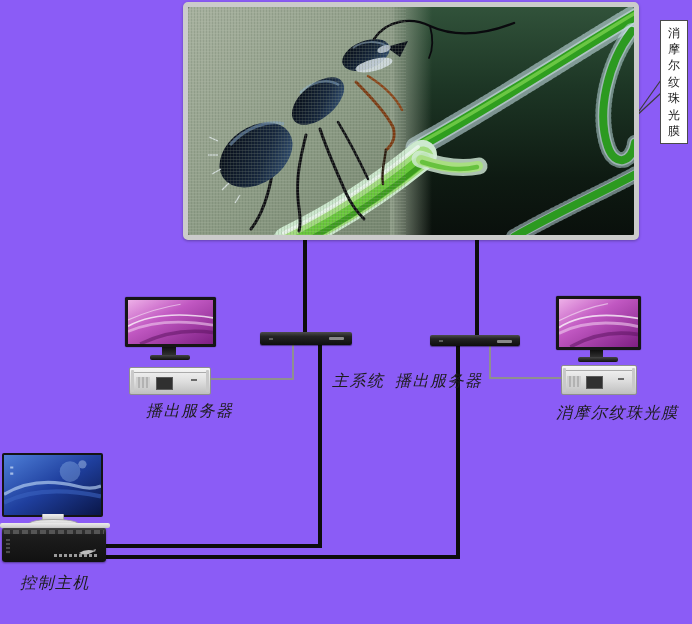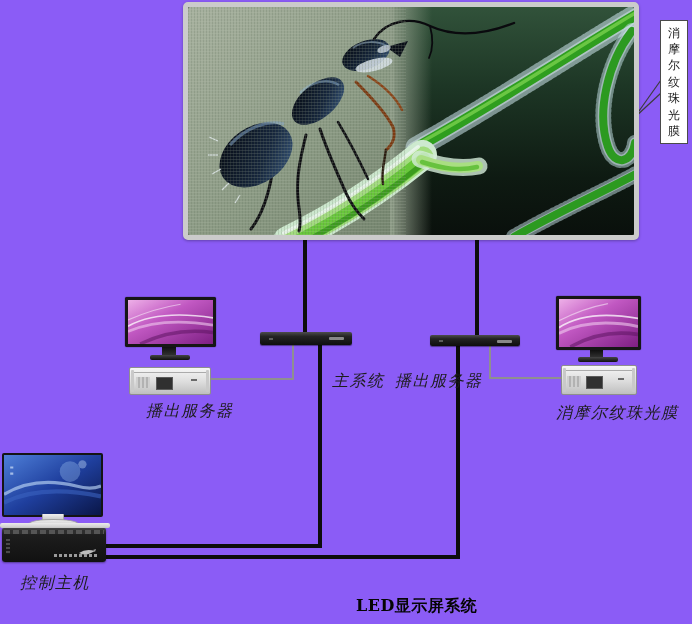--- a/index.html
+++ b/index.html
@@ -287,15 +287,14 @@
     </div>
     <div class="spec"></div>
   </div>
 
   <div class="lbl" style="left:146px;top:401px">播出服务器</div>
   <div class="lbl" style="left:332px;top:371px">主系统</div>
   <div class="lbl" style="left:395px;top:371px">播出服务器</div>
   <div class="lbl" style="left:556px;top:403px">消摩尔纹珠光膜</div>
   <div class="lbl" style="left:20px;top:573px">控制主机</div>
 
-  <div class="title" style="left:356px;top:596px">LED显示屏系统</div>
 
 </div>
 
 </body></html>

